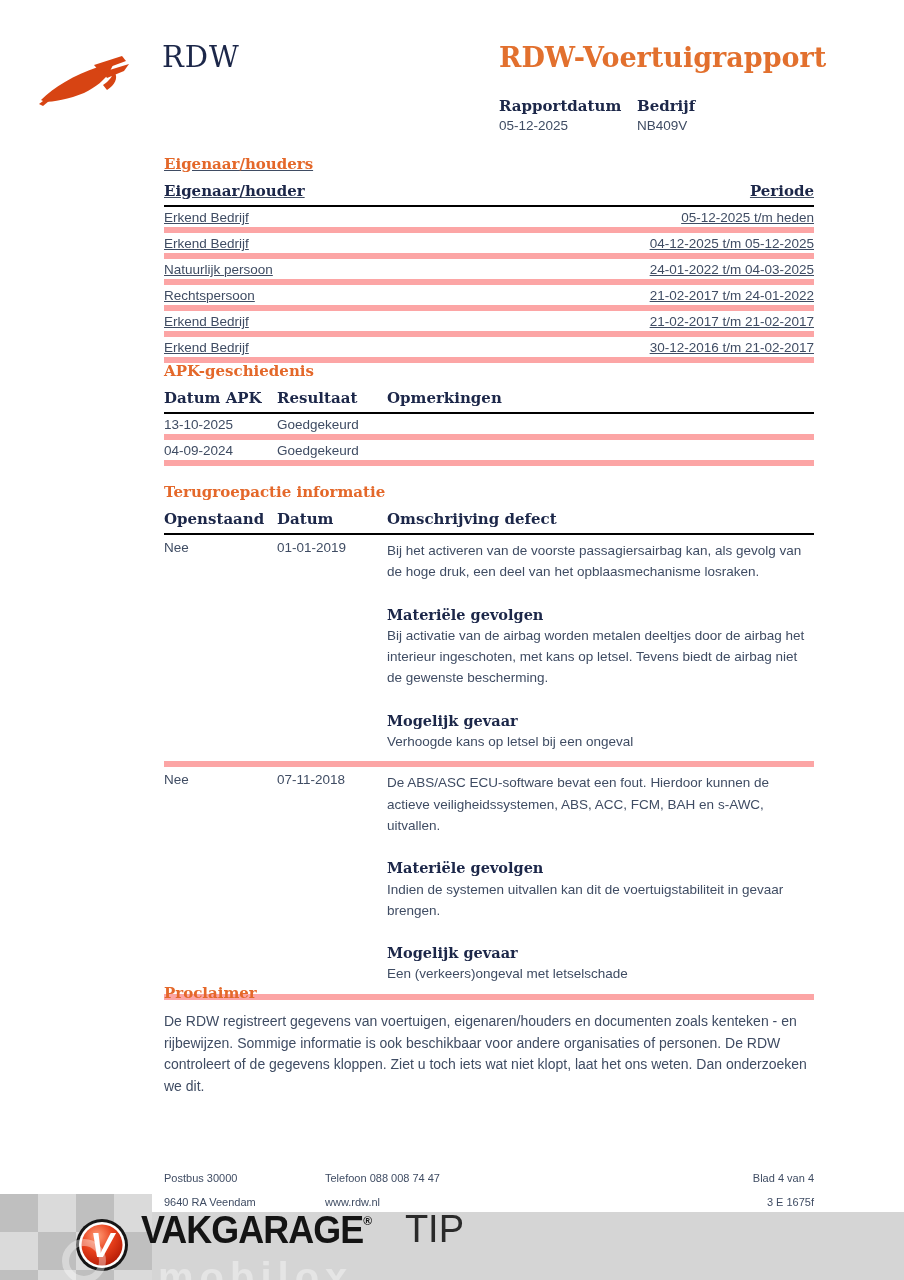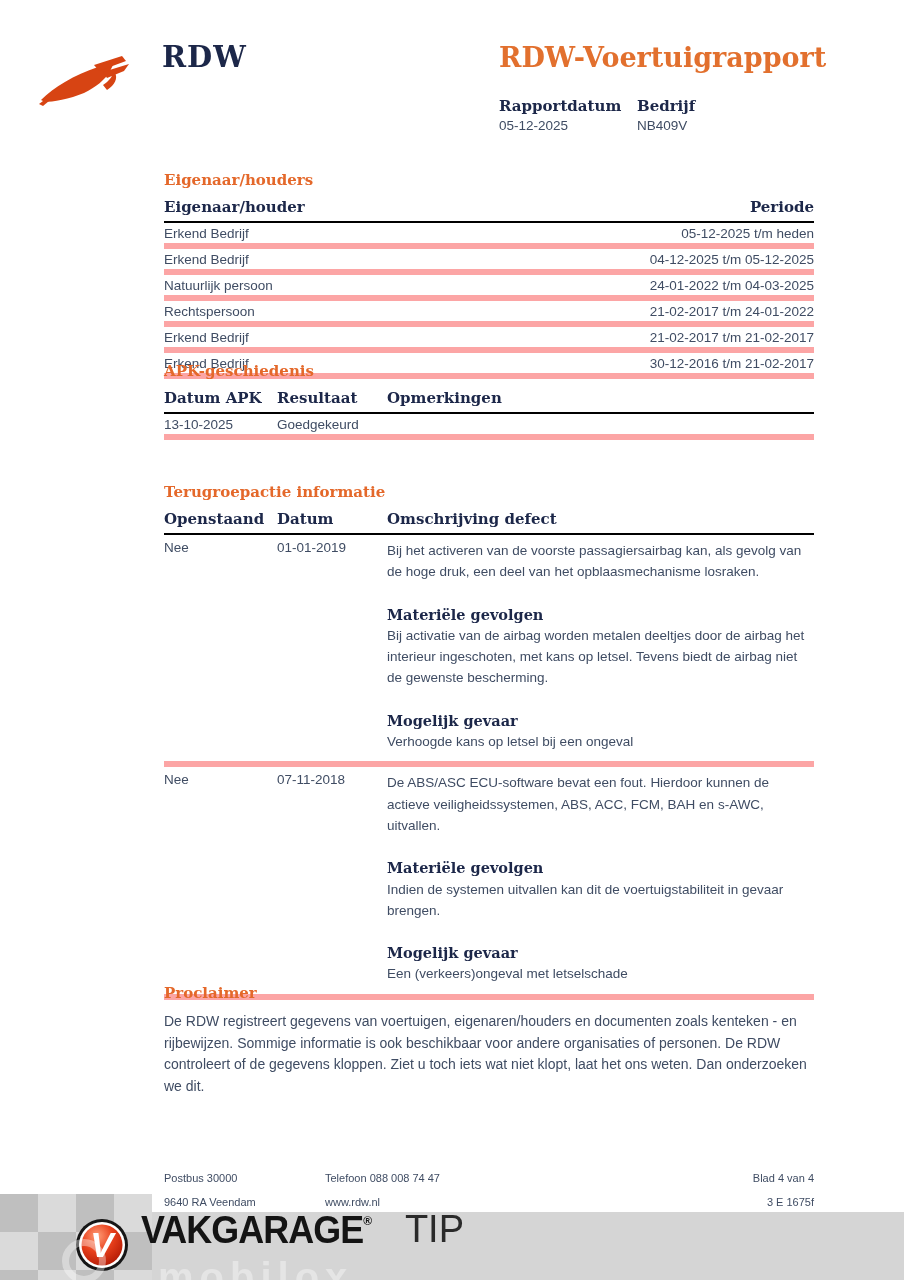--- a/index.html
+++ b/index.html
@@ -6,21 +6,21 @@
   html,body { width:904px; height:1280px; }
   body {
     position:relative; background:#ffffff; overflow:hidden;
     font-family:"Liberation Sans", sans-serif; color:#3f4c63;
   }
 
   
   .wing-logo { position:absolute; left:38px; top:52px; }
   .rdw-word {
     position:absolute; left:162px; top:40px;
-    font-family:"DejaVu Serif", serif; font-weight:bold; font-size:29px;
+    font-family:"DejaVu Serif", serif; font-weight:normal; font-size:29px;
     color:#1c2749; letter-spacing:1px;
   }
   .report-title {
     position:absolute; left:499px; top:42px;
     font-family:"DejaVu Serif", serif; font-weight:bold; font-size:27px;
     color:#e2702e;
   }
   .meta-label {
     position:absolute; top:97px;
     font-family:"DejaVu Serif", serif; font-weight:bold; font-size:15px;
@@ -111,21 +111,21 @@
   </svg>
 </div>
 <div class="rdw-word">RDW</div>
 <div class="report-title">RDW-Voertuigrapport</div>
 
 <div class="meta-label meta-col1">Rapportdatum</div>
 <div class="meta-value meta-col1">05-12-2025</div>
 <div class="meta-label meta-col2">Bedrijf</div>
 <div class="meta-value meta-col2">NB409V</div>
 
-<div class="section" style="top:171px;">
+<div class="section" style="top:155px;text-decoration:underline;">
   <div class="section-title">Eigenaar/houders</div>
   <table>
     <thead>
       <tr>
         <th>Eigenaar/houder</th>
         <th class="right">Periode</th>
       </tr>
     </thead>
     <tbody>
       <tr>
@@ -162,20 +162,25 @@
     <thead>
       <tr>
         <th class="col-a">Datum APK</th>
         <th class="col-b">Resultaat</th>
         <th>Opmerkingen</th>
       </tr>
     </thead>
     <tbody>
       <tr>
         <td>13-10-2025</td>
+        <td>Goedgekeurd</td>
+        <td></td>
+      </tr>
+      <tr>
+        <td>04-09-2024</td>
         <td>Goedgekeurd</td>
         <td></td>
       </tr>
     </tbody>
   </table>
 </div>
 
 <div class="section" style="top:483px;">
   <div class="section-title">Terugroepactie informatie</div>
   <table>

